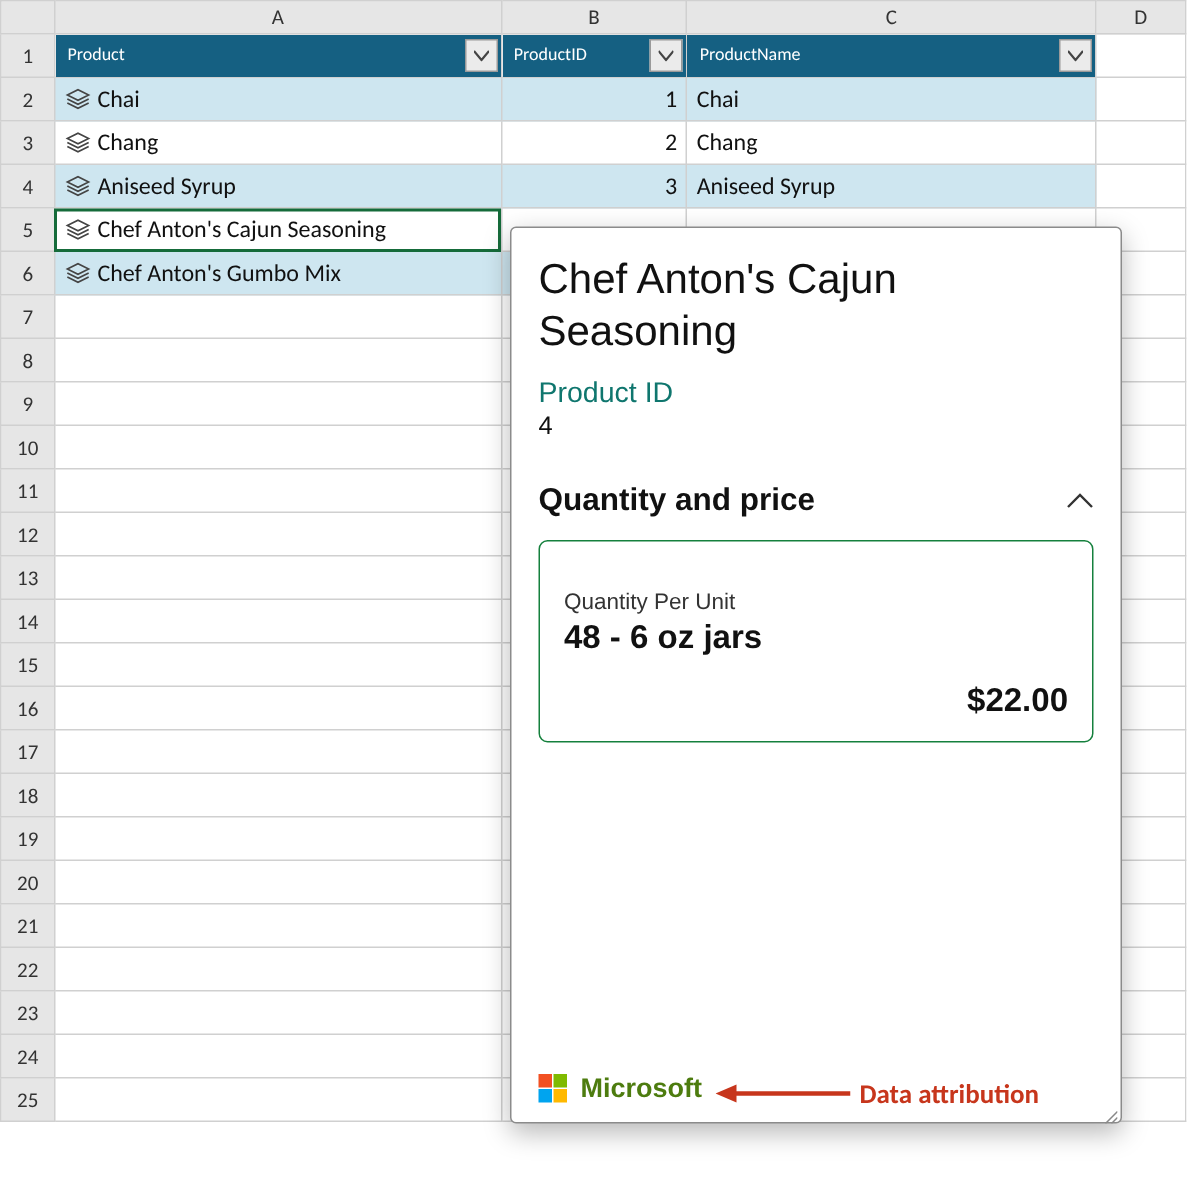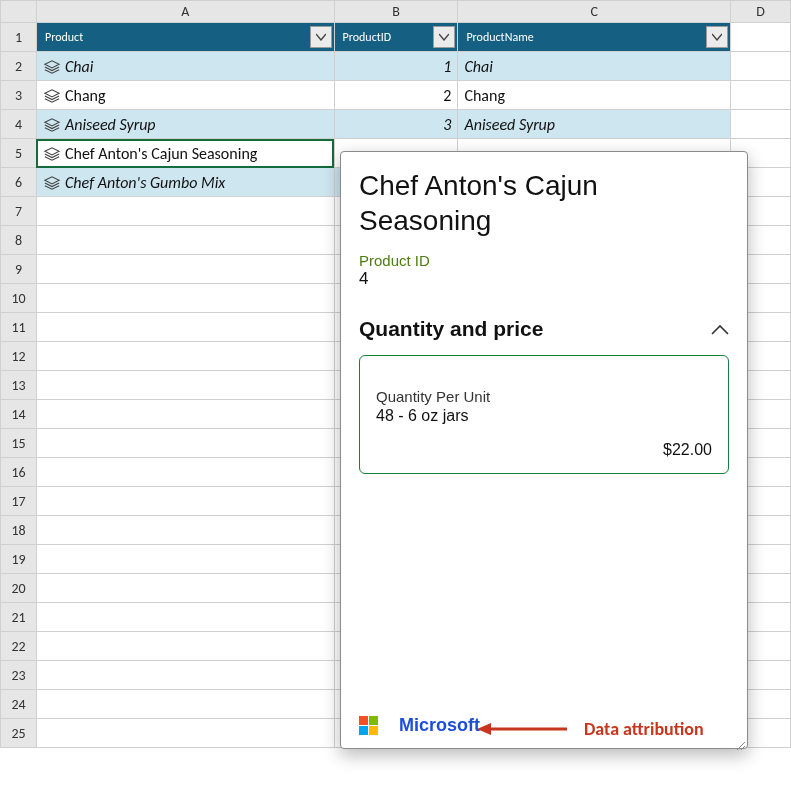--- a/index.html
+++ b/index.html
@@ -63,21 +63,21 @@
     height: 22px;
     background: #ebebeb;
     border: 1px solid #9a9a9a;
     display: flex;
     align-items: center;
     justify-content: center;
   }
   .dropbtn svg { width: 10px; height: 8px; }
   .cell { padding: 4px 6px !important; font-size: 16px; color: #111; }
   .cellnum { text-align: right !important; padding-right: 6px !important; }
-  .band { background: #cee6f0; font-style: italic; }
+  .band { background: #cee6f0; }
   .datatype-icon {
     display: inline-flex;
     vertical-align: -3px;
     margin-right: 4px;
   }
   .datatype-icon svg { width: 18px; height: 16px; }
   .sel {
     outline: 2px solid #156b3a;
     outline-offset: -2px;
   }
@@ -96,22 +96,22 @@
     font-family: "Segoe UI", Arial, sans-serif;
   }
   .card-title {
     font-size: 28px;
     font-weight: 400;
     color: #111;
     line-height: 1.25;
     margin-bottom: 14px;
   }
   .card-label {
-    font-size: 15px;
-    color: #4d7c0f;
+    font-size: 19px;
+    color: #0f766e;
     margin-bottom: 0px;
   }
   .card-value {
     font-size: 17px;
     color: #111;
     margin-bottom: 18px;
   }
   .section-head {
     display: flex;
     justify-content: space-between;
@@ -121,49 +121,49 @@
     color: #111;
     margin: 28px 0 14px 0;
   }
   .chevron-up svg { width: 18px; height: 12px; }
   .section-box {
     border: 1px solid #15803d;
     border-radius: 6px;
     padding: 32px 16px 14px 16px;
   }
   .section-box .card-label { font-size: 15px; color:#333; margin-bottom:2px;}
-  .section-box .card-value { font-size: 16px; margin-bottom: 16px;}
+  .section-box .card-value { font-size: 22px; margin-bottom: 16px; font-weight: bold;}
   .section-box .card-value:last-child { margin-bottom: 0; text-align: right; }
   .attribution {
     position: absolute;
     left: 18px;
     bottom: 12px;
     display: flex;
     align-items: center;
-    gap: 20px;
-    color: #1d4ed8;
+    gap: 8px;
+    color: #4d7c0f;
     font-weight: 600;
     font-size: 18px;
   }
   .mslogo { width: 20px; height: 20px; display:flex; flex-wrap:wrap; }
   .mslogo span { width:9px; height:9px; margin:0 1px 1px 0; }
   .resize-handle {
     position:absolute;
     right:2px; bottom:2px;
     width:10px;height:10px;
   }
   .resize-handle svg { width:10px; height:10px; }
   
   .annotation {
     position: absolute;
     left: 477px;
     top: 718px;
     display: flex;
     align-items: center;
-    gap: 17px;
+    gap: 6px;
     color: #c7361c;
     font-weight: 700;
     font-size: 18px;
   }
   .annotation-arrow { width: 90px; height: 14px; }
 </style>
 </head>
 <body>
 
 <table class="grid">

